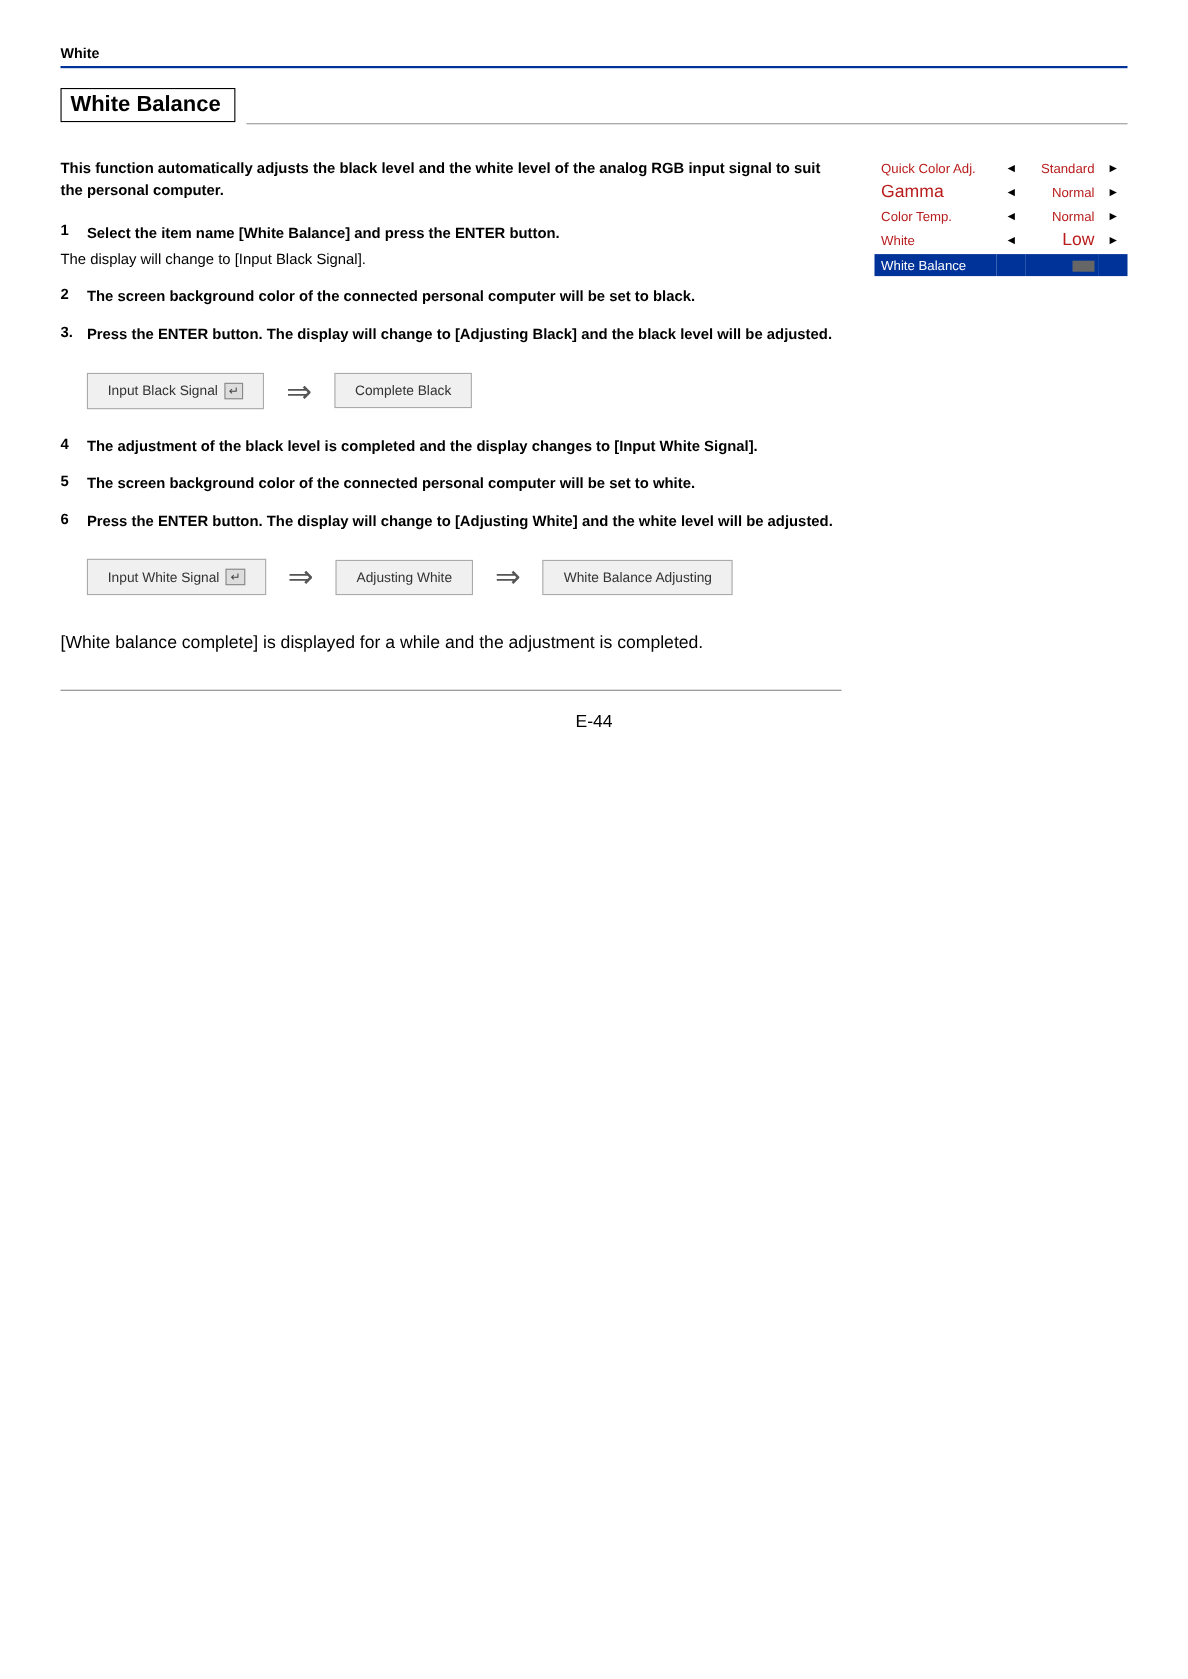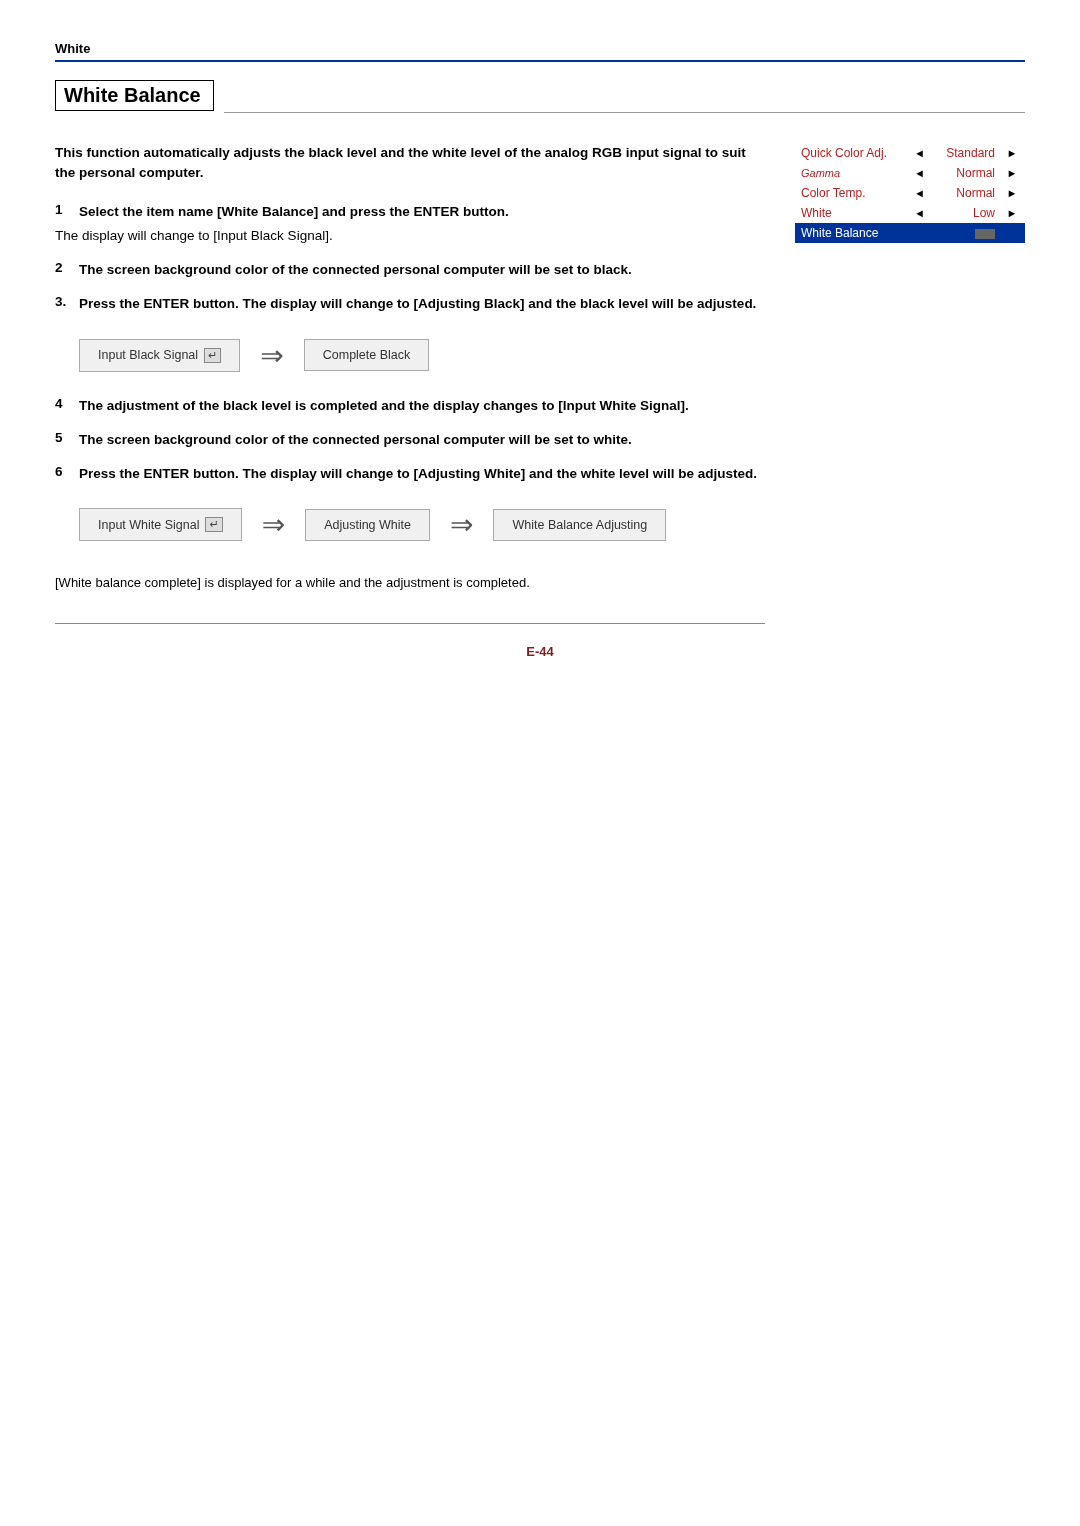--- a/index.html
+++ b/index.html
@@ -146,36 +146,36 @@
       padding: 0 3px;
       background: #ddd;
       color: #444;
     }
     .arrow-right {
       font-size: 28px;
       color: #555;
       margin: 0 4px;
     }
     .footer-text {
-      font-size: 13px;
+      font-size: 16px;
       margin-top: 32px;
       margin-left: 0;
       line-height: 1.5;
     }
     .bottom-rule {
       border: none;
       border-top: 1px solid #888;
       margin-top: 30px;
     }
     .page-number {
       text-align: center;
       margin-top: 20px;
-      font-size: 13px;
-      font-weight: bold;
-      color: #7f1d1d;
+      font-size: 16px;
+      font-weight: normal;
+      color: #000000;
     }
   </style>
 </head>
 <body>
 
 <div class="page">
 
   <div class="section-header">
     <span class="section-header-text">White</span>
   </div>
@@ -276,35 +276,35 @@
     <div class="right-menu">
       <table class="menu-table">
         <tbody id="menu-body">
         <tr>
         <td class="menu-label" style="font-size:12px;">Quick Color Adj.</td>
         <td class="menu-arrow" style="font-size:11px;">◄</td>
         <td class="menu-value" style="font-size:12px;">Standard</td>
         <td class="menu-arrow-right" style="font-size:11px;">►</td>
       </tr>
             <tr>
-        <td class="menu-label" style="font-size:11px;font-style:italic;">Gamma</td>
+        <td class="menu-label" style="font-size:16px;">Gamma</td>
         <td class="menu-arrow" style="font-size:11px;">◄</td>
         <td class="menu-value" style="font-size:12px;">Normal</td>
         <td class="menu-arrow-right" style="font-size:11px;">►</td>
       </tr>
             <tr>
         <td class="menu-label" style="font-size:12px;">Color Temp.</td>
         <td class="menu-arrow" style="font-size:11px;">◄</td>
         <td class="menu-value" style="font-size:12px;">Normal</td>
         <td class="menu-arrow-right" style="font-size:11px;">►</td>
       </tr>
             <tr>
         <td class="menu-label" style="font-size:12px;">White</td>
         <td class="menu-arrow" style="font-size:11px;">◄</td>
-        <td class="menu-value" style="font-size:12px;">Low</td>
+        <td class="menu-value" style="font-size:16px;">Low</td>
         <td class="menu-arrow-right" style="font-size:11px;">►</td>
       </tr>
             <tr class="menu-row-highlight">
         <td class="menu-label" style="color:#fff; font-size:12px;">White Balance</td>
         <td class="menu-arrow" style="color:#fff;"></td>
         <td class="menu-value" style="color:#fff;"><span class="menu-progress"></span></td>
         <td class="menu-arrow-right" style="color:#fff;"></td>
       </tr>
           </tbody>
       </table>

